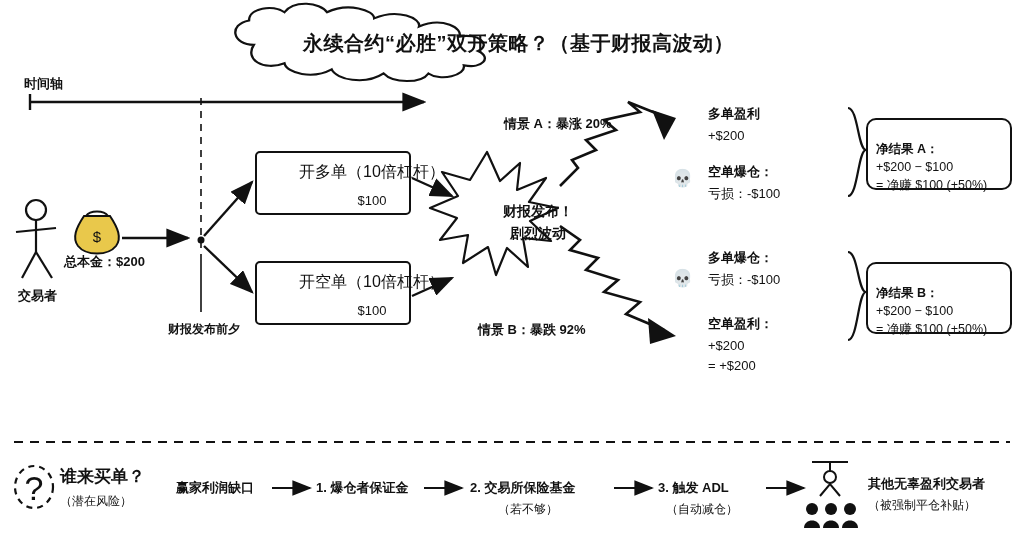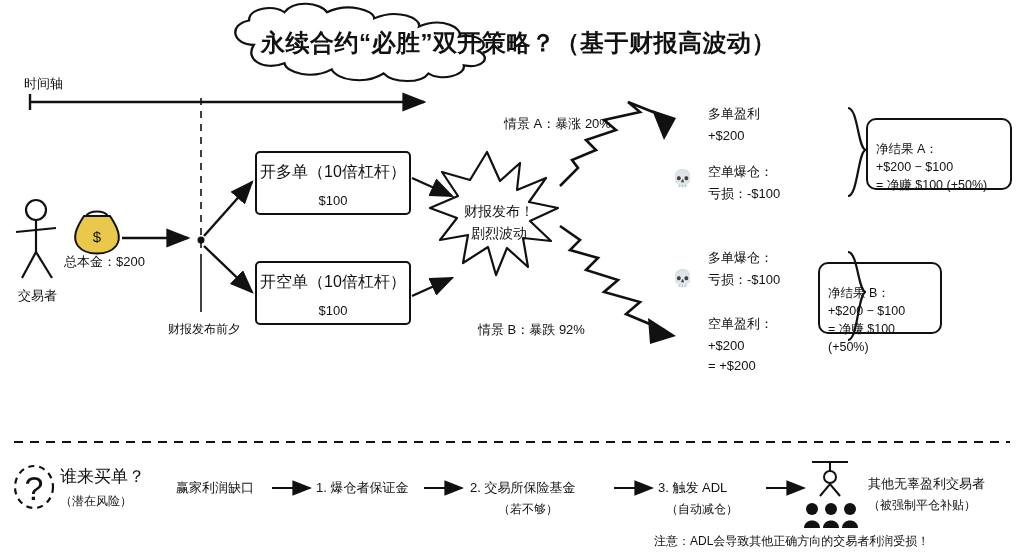--- a/index.html
+++ b/index.html
@@ -7,29 +7,29 @@
     width:1024px;height:559px;
     background:#ffffff;
     font-family:"Liberation Sans","DejaVu Sans",sans-serif;
     color:#111;
     position:relative;
     overflow:hidden;
   }
   .canvas{position:absolute;inset:0;}
   svg.layer{position:absolute;left:0;top:0;width:1024px;height:559px;pointer-events:none;}
   .lbl{position:absolute;white-space:pre;line-height:1.25;}
-  .b{font-weight:normal;}
+  .b{font-weight:bold;}
   .title{
     position:absolute;left:236px;top:20px;width:565px;height:46px;
     display:flex;align-items:center;justify-content:center;
-    font-size:24px;font-weight:bold;letter-spacing:.5px;
+    font-size:20px;font-weight:bold;letter-spacing:.5px;
   }
   .boxtxt{
     position:absolute;display:flex;flex-direction:column;
-    align-items:center;justify-content:center;text-align:right;
+    align-items:center;justify-content:center;text-align:right;padding-left:39px;
   }
   .sz13{font-size:13px;}
   .sz14{font-size:14px;}
   .sz12{font-size:12px;}
   .sz17{font-size:17px;}
   .center{text-align:center;}
   .skull{font-size:17px;}
   .core{
     position:absolute;left:140px;top:381px;width:744px;height:44px;
     border:2px solid #111;border-radius:3px;
@@ -171,35 +171,34 @@
   <div class="lbl sz13 b" style="left:708px;top:316px;text-align:center;">空单盈利：</div>
   <div class="lbl sz13" style="left:708px;top:338px;">+$200</div>
   <div class="lbl sz13" style="left:708px;top:358px;">= +$200</div>
 
   <div class="resbox" style="left:866px;top:118px;width:146px;height:72px;">
     <div class="b">净结果 A：</div>
     <div>+$200 − $100</div>
     <div>= 净赚 $100 (+50%)</div>
   </div>
 
-  <div class="resbox" style="left:818px;top:262px;width:124px;height:72px;">
+  <div class="resbox" style="left:866px;top:262px;width:146px;height:72px;">
     <div class="b">净结果 B：</div>
     <div>+$200 − $100</div>
     <div>= 净赚 $100 (+50%)</div>
   </div>
 
 
   <div class="lbl sz17 b" style="left:60px;top:466px;">谁来买单？</div>
   <div class="lbl sz12" style="left:60px;top:494px;">（潜在风险）</div>
 
   <div class="lbl sz13 b" style="left:176px;top:480px;">赢家利润缺口</div>
   <div class="lbl sz13 b" style="left:316px;top:480px;">1. 爆仓者保证金</div>
   <div class="lbl sz13 b" style="left:470px;top:480px;">2. 交易所保险基金</div>
   <div class="lbl sz12" style="left:498px;top:502px;">（若不够）</div>
   <div class="lbl sz13 b" style="left:658px;top:480px;">3. 触发 ADL</div>
   <div class="lbl sz12" style="left:666px;top:502px;">（自动减仓）</div>
 
   <div class="lbl sz13 b" style="left:868px;top:476px;">其他无辜盈利交易者</div>
   <div class="lbl sz12" style="left:868px;top:498px;">（被强制平仓补贴）</div>
 
-  <div class="lbl sz12 b" style="left:654px;top:534px;">注意：ADL会导致其他正确方向的交易者利润受损！</div>
 
 </div>
 
 </body></html>

